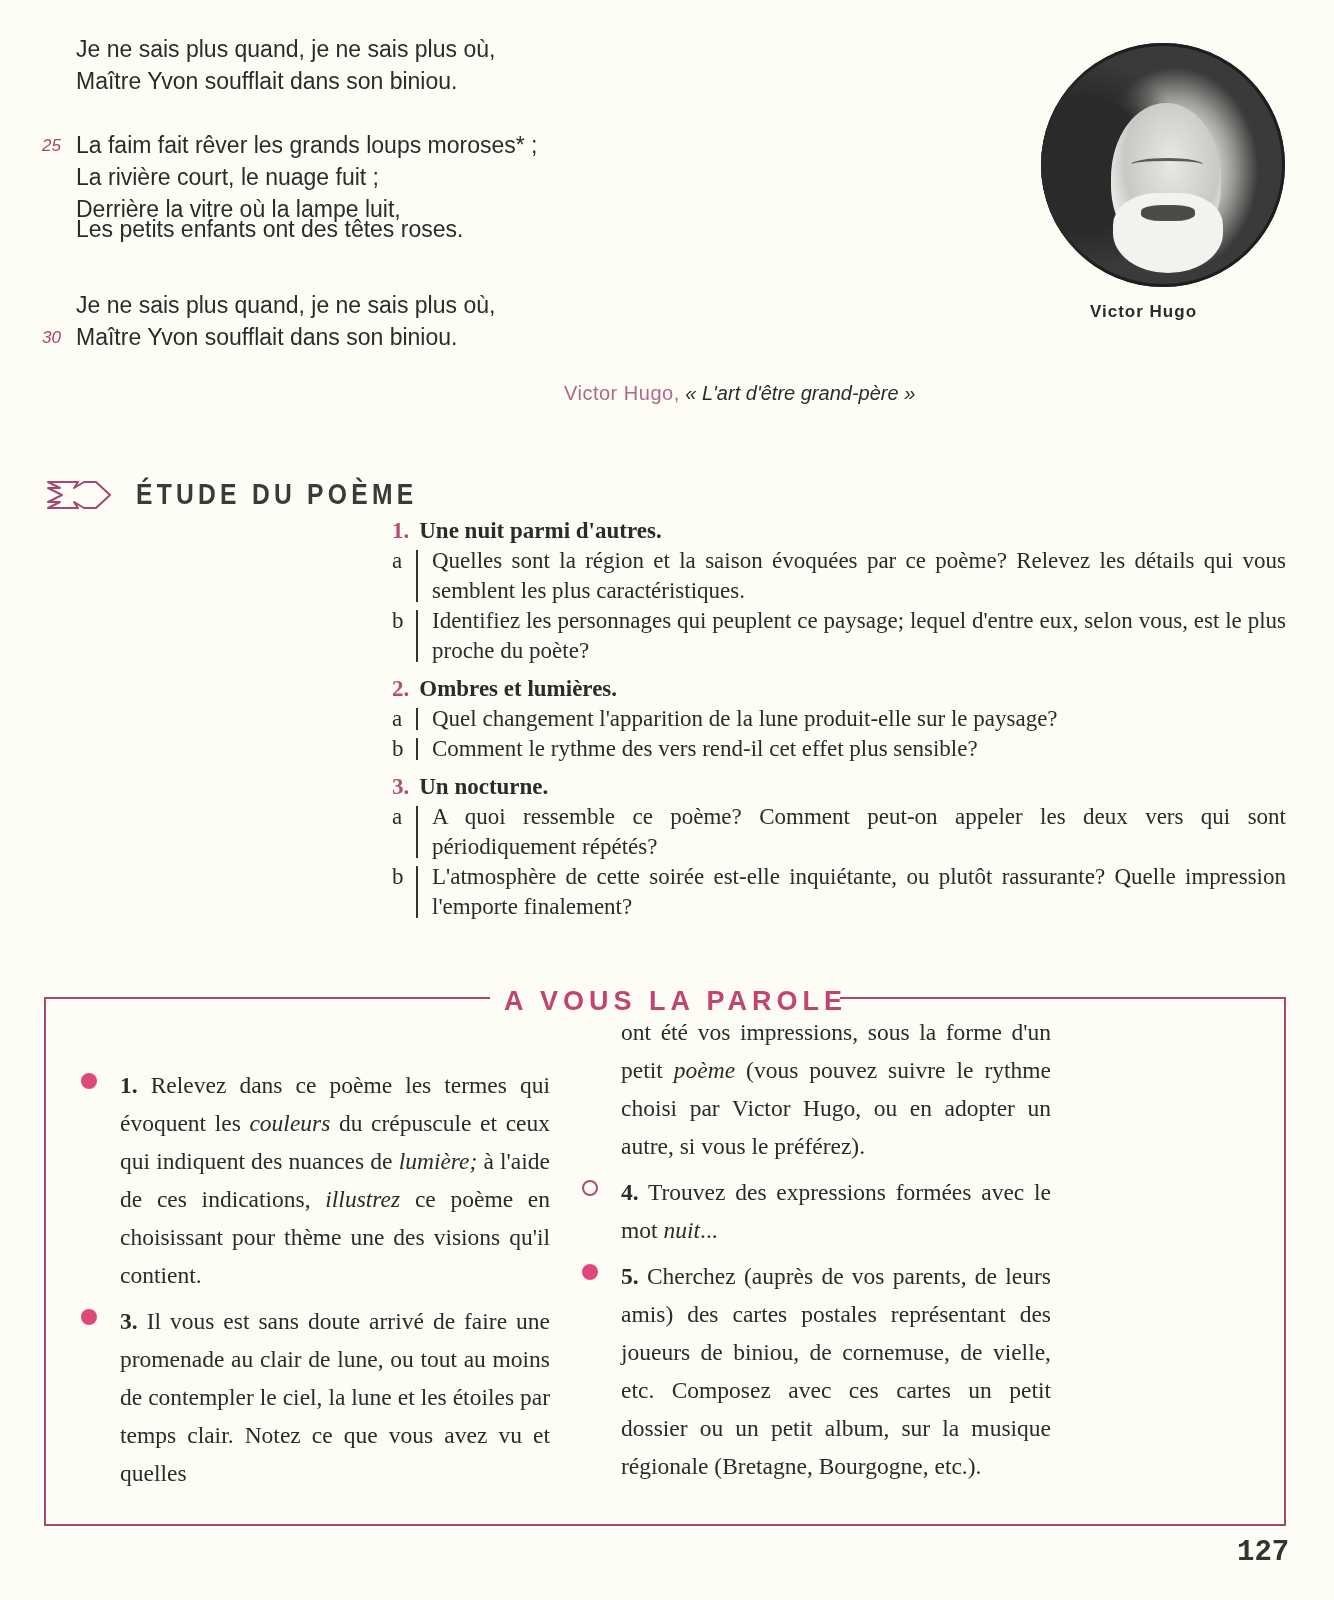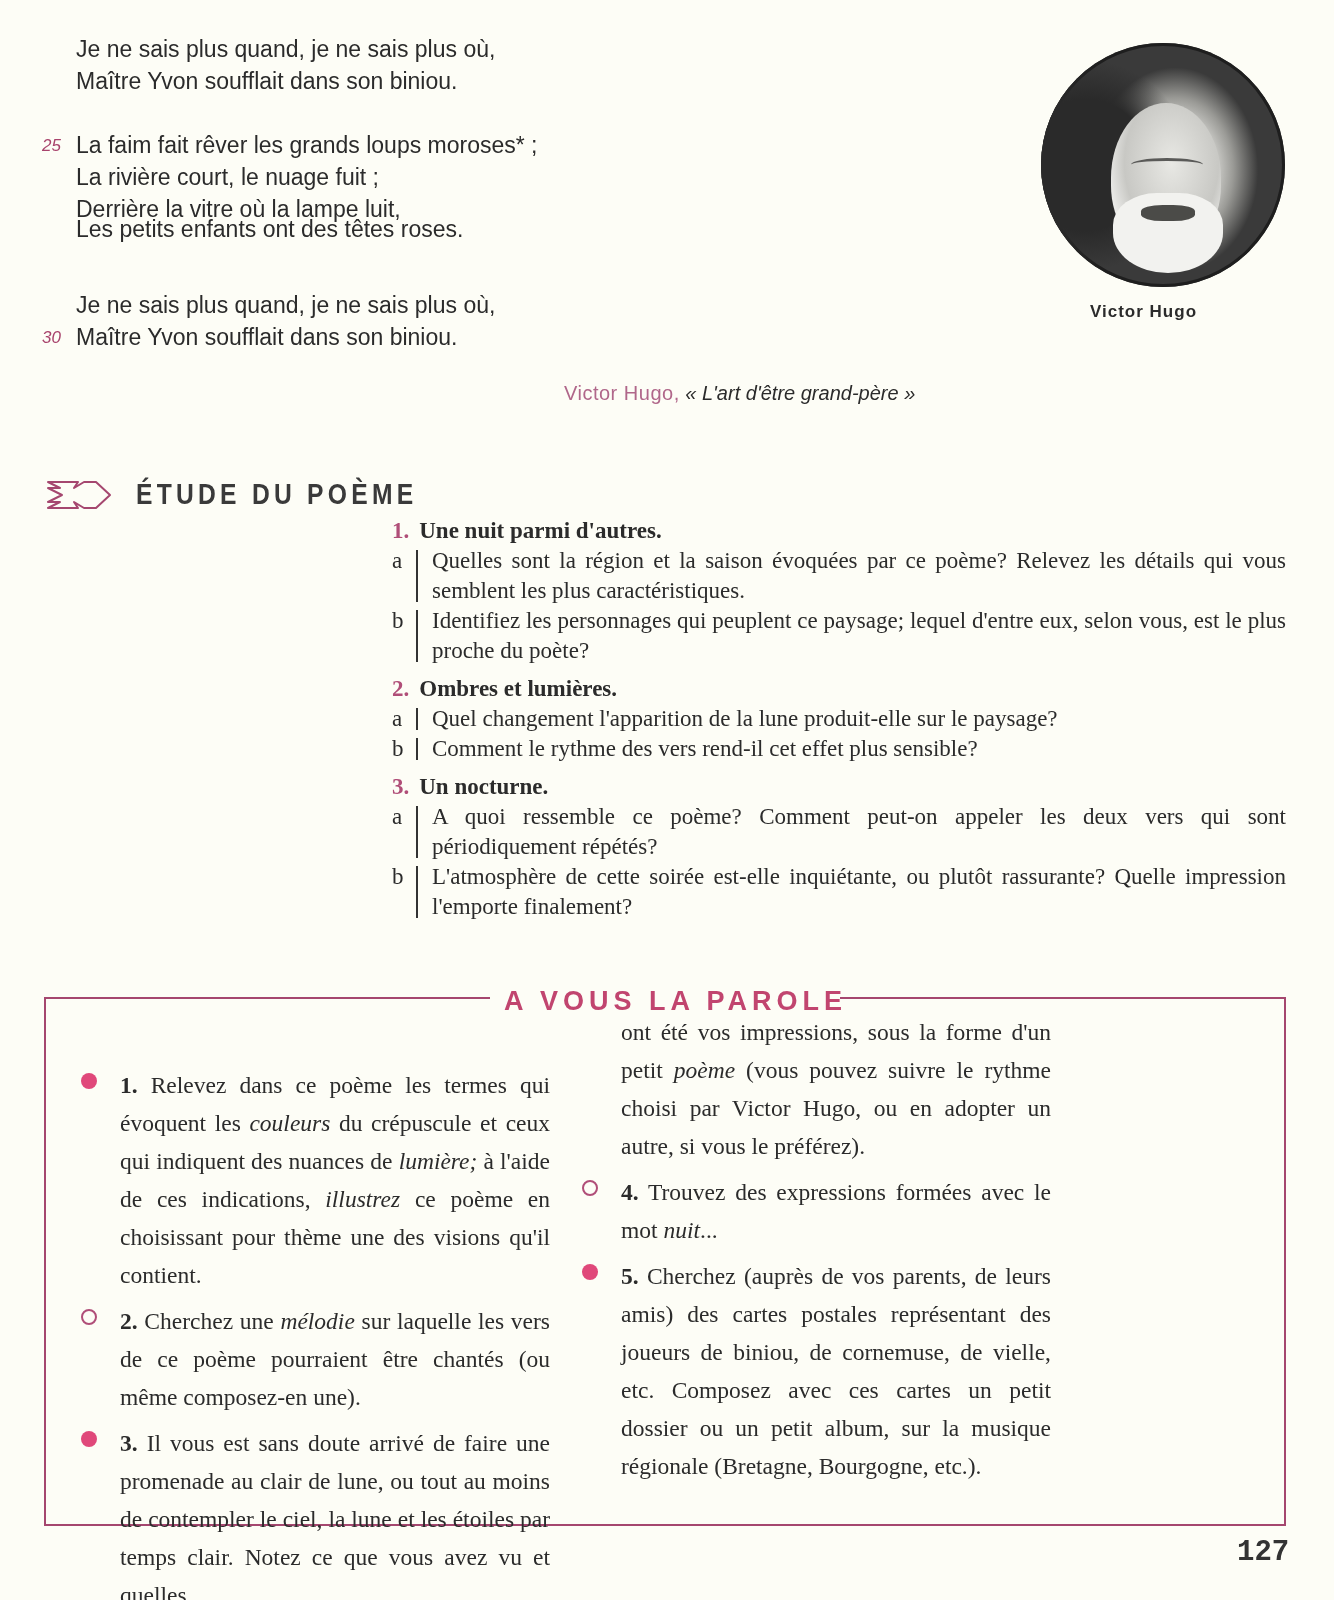--- a/index.html
+++ b/index.html
@@ -133,21 +133,20 @@
   </div>
 
 <div class="abs box">
   <div class="box-top-left"></div>
   <div class="box-top-right"></div>
 </div>
 <div class="abs box-title">A VOUS LA PAROLE</div>
 
 <div class="col col-left" id="col-left">
     <div class="ex"><span class="bullet filled"></span><span class="num">1.</span> <span>Relevez dans ce poème les termes qui évoquent les </span><em>couleurs</em><span> du crépuscule et ceux qui indiquent des nuances de </span><em>lumière;</em><span> à l'aide de ces indications, </span><em>illustrez</em><span> ce poème en choisissant pour thème une des visions qu'il contient.</span></div>
-    <div class="ex"><span class="bullet hollow"></span><span class="num">2.</span> <span>Cherchez une </span><em>mélodie</em><span> sur laquelle les vers de ce poème pourraient être chantés (ou même composez-en une).</span></div>
     <div class="ex"><span class="bullet filled"></span><span class="num">3.</span> <span>Il vous est sans doute arrivé de faire une promenade au clair de lune, ou tout au moins de contempler le ciel, la lune et les étoiles par temps clair. Notez ce que vous avez vu et quelles</span></div>
   </div>
 <div class="col col-right" id="col-right">
     <div class="ex"><span>ont été vos impressions, sous la forme d'un petit </span><em>poème</em><span> (vous pouvez suivre le rythme choisi par Victor Hugo, ou en adopter un autre, si vous le préférez).</span></div>
     <div class="ex"><span class="bullet hollow"></span><span class="num">4.</span> <span>Trouvez des expressions formées avec le mot </span><em>nuit</em><span>...</span></div>
     <div class="ex"><span class="bullet filled"></span><span class="num">5.</span> <span>Cherchez (auprès de vos parents, de leurs amis) des cartes postales représentant des joueurs de biniou, de cornemuse, de vielle, etc. Composez avec ces cartes un petit dossier ou un petit album, sur la musique régionale (Bretagne, Bourgogne, etc.).</span></div>
   </div>
 
 <div class="abs pagenum">127</div>
 

